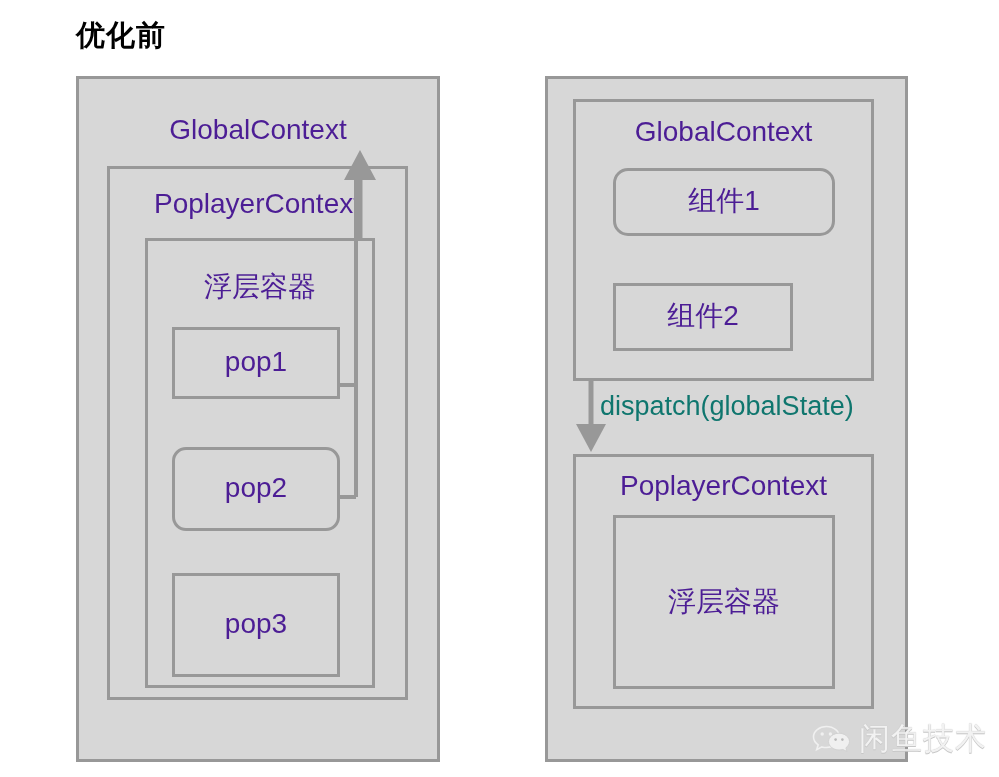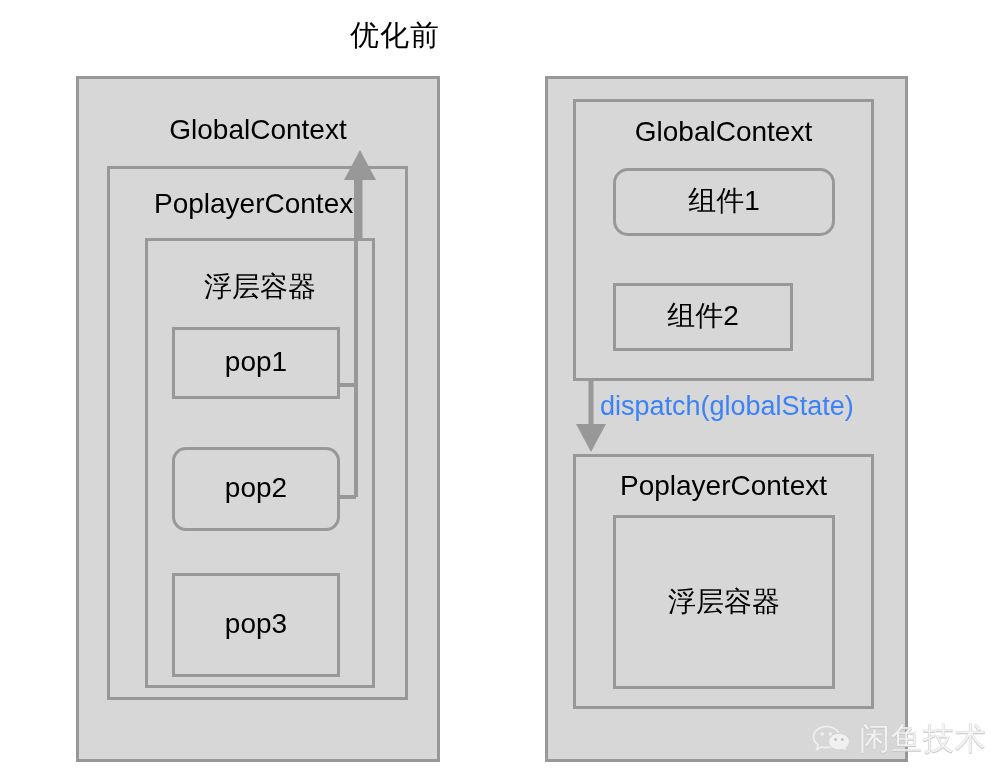--- a/index.html
+++ b/index.html
@@ -18,43 +18,43 @@
   .stage {
     position: absolute;
     left: 0; top: 0;
     width: 999px;
     height: 777px;
   }
 
   
   .panel-title {
     position: absolute;
-    text-align: right;
-    font-weight: normal;
+    text-align: left;
+    font-weight: bold;
     font-size: 29px;
     color: #000000;
     letter-spacing: 1px;
     white-space: nowrap;
   }
   #title-before { left: 76px;  top: 16px; width: 364px; }
   #title-after  { left: 545px; top: 16px; width: 363px; }
 
   
   .box {
     position: absolute;
     background: #d7d7d7;
     border: 3px solid #989898;
     box-sizing: border-box;
   }
   .box-label {
     position: absolute;
     left: 0;
     width: 100%;
     text-align: center;
-    color: #000000;
+    color: #4c1d95;
     font-size: 28px;
     white-space: nowrap;
     pointer-events: none;
   }
   .label-mid   { top: 50%; transform: translateY(-52%); }
 
   
   #panel-before          { left: 76px;  top: 76px;  width: 364px; height: 686px; }
   #left-globalcontext-label { left: 76px; top: 114px; width: 364px; }
 
@@ -91,21 +91,21 @@
     width: 999px;
     height: 777px;
     pointer-events: none;
   }
 
   
   #dispatch-label {
     position: absolute;
     left: 600px;
     top: 391px;
-    color: #3b82f6;
+    color: #0f766e;
     font-size: 27px;
     white-space: nowrap;
   }
 
   
   #watermark {
     position: absolute;
     left: 812px;
     top: 718px;
     display: flex;

